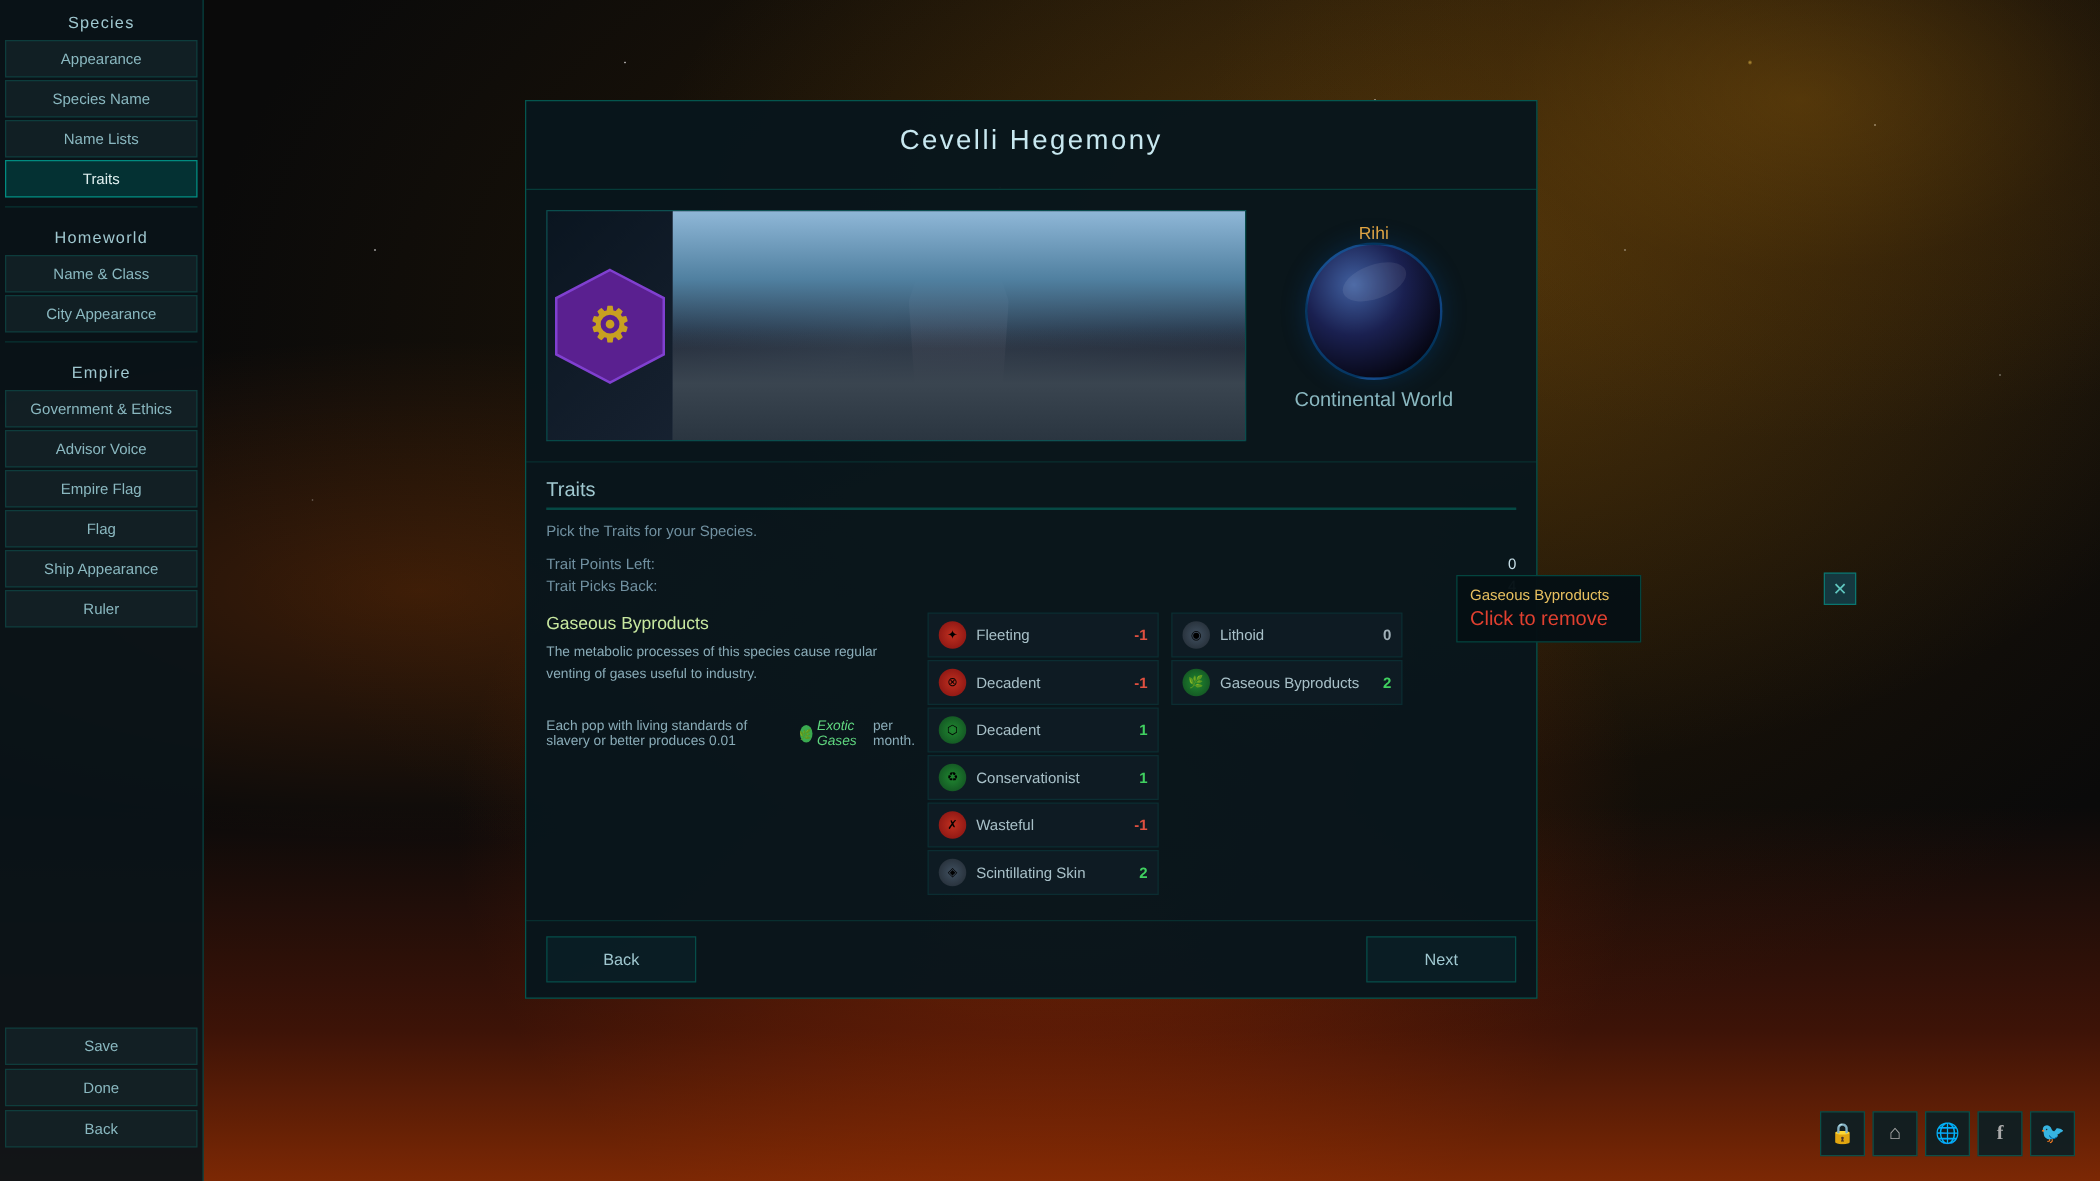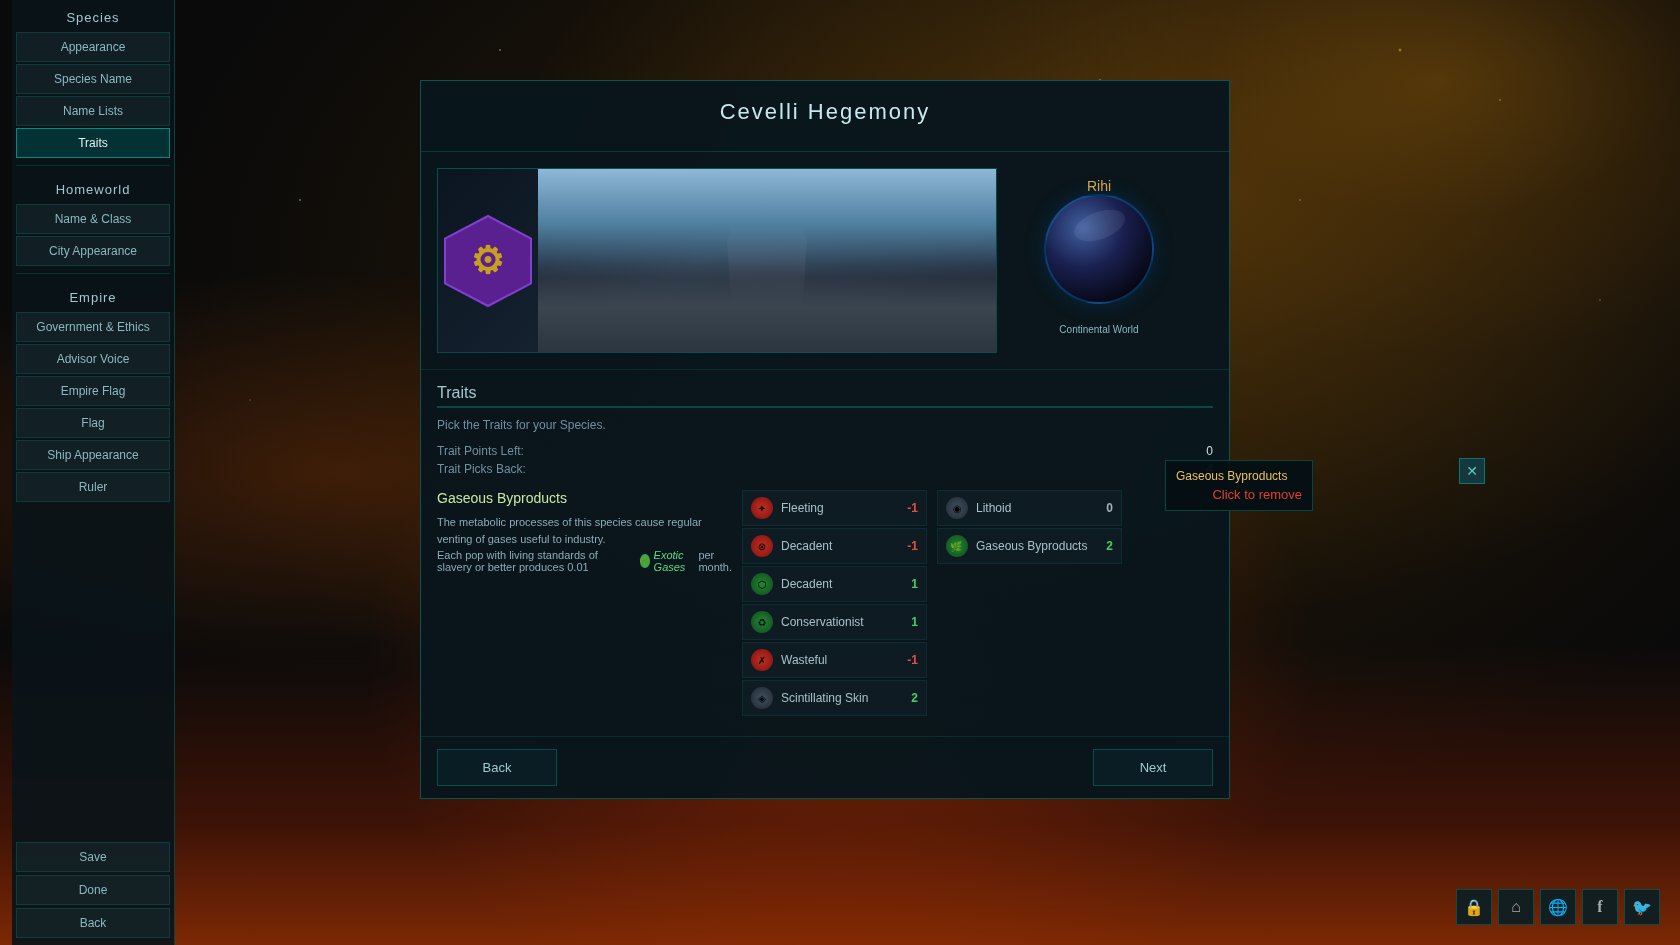--- a/index.html
+++ b/index.html
@@ -55,21 +55,21 @@
         radial-gradient(1px 1px at 250px 400px, rgba(255,255,255,0.4), transparent),
         radial-gradient(1px 1px at 750px 500px, rgba(255,255,255,0.3), transparent),
         radial-gradient(2px 2px at 1400px 50px, rgba(255,220,100,0.8), transparent),
         radial-gradient(1px 1px at 900px 300px, rgba(255,255,255,0.5), transparent);
       z-index: 0;
     }
 
     
     .sidebar {
       position: absolute;
-      left: 12px;
+      left: 0;
       top: 0;
       width: 163px;
       height: 945px;
       background: rgba(10,20,25,0.92);
       border-right: 1px solid rgba(0,180,160,0.3);
       z-index: 10;
       display: flex;
       flex-direction: column;
     }
     .sidebar-section-label {
@@ -94,21 +94,21 @@
       border: 1px solid rgba(0,200,180,0.6);
       color: #e0f0f0;
     }
     .sidebar-divider {
       height: 1px;
       background: rgba(0,180,160,0.2);
       margin: 6px 4px;
     }
     .sidebar-bottom {
       margin-top: auto;
-      padding-bottom: 4px;
+      padding-bottom: 24px;
     }
     .sidebar-bottom .sidebar-item {
       margin-bottom: 3px;
     }
 
     
     .bottom-icons {
       position: absolute;
       bottom: 20px;
       right: 20px;
@@ -210,22 +210,22 @@
       top: 15%;
       left: 25%;
       width: 50%;
       height: 25%;
       background: rgba(255,255,255,0.08);
       border-radius: 50%;
       transform: rotate(-20deg);
     }
     .planet-type {
       color: #8ab8c0;
-      font-size: 10px;
-      margin-top: 20px;
+      font-size: 16px;
+      margin-top: 8px;
     }
 
     
     .traits-section {
       padding: 14px 16px;
     }
     .traits-title {
       color: #a0c8d0;
       font-size: 16px;
       margin-bottom: 4px;
@@ -268,21 +268,21 @@
     }
     .trait-desc-name {
       color: #c8e8a0;
       font-size: 14px;
       margin-bottom: 8px;
     }
     .trait-desc-text {
       color: #8aacb8;
       font-size: 11px;
       line-height: 1.5;
-      margin-bottom: 2px;
+      margin-bottom: 28px;
     }
     .trait-resource {
       display: flex;
       align-items: center;
       gap: 4px;
       font-size: 11px;
       color: #8aacb8;
     }
     .resource-icon {
       width: 14px;
@@ -355,22 +355,21 @@
       cursor: pointer;
       gap: 8px;
     }
     .tooltip-name {
       color: #e8c060;
       font-size: 12px;
       margin-bottom: 4px;
     }
     .tooltip-action {
       color: #e04030;
-      font-size: 13px;
-      text-align: right;
+      font-size: 16px;
     }
 
     
     .dialog-footer {
       display: flex;
       justify-content: space-between;
       padding: 12px 16px;
       border-top: 1px solid rgba(0,150,130,0.2);
       margin-top: 6px;
     }

